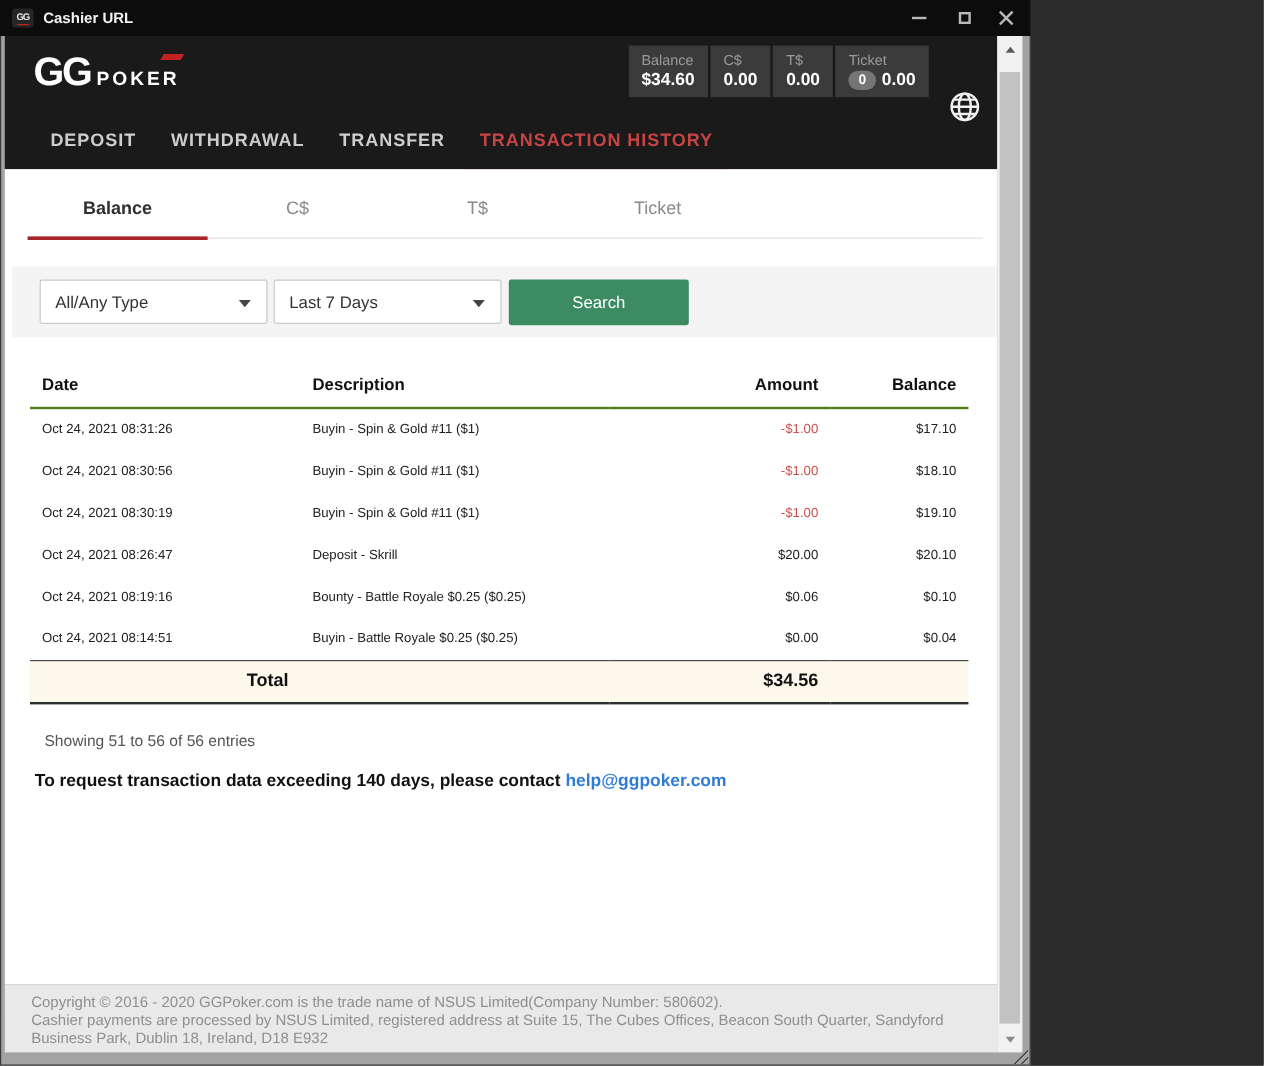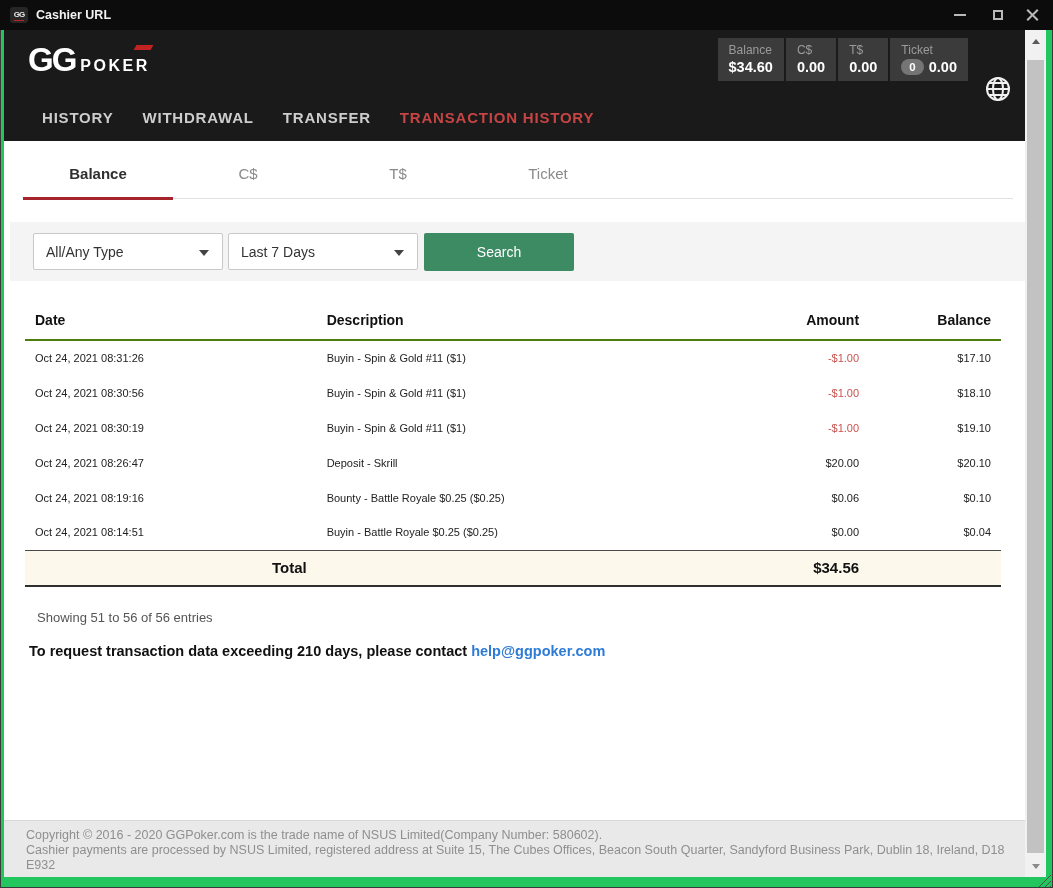--- a/index.html
+++ b/index.html
@@ -1,19 +1,19 @@
 <!DOCTYPE html>
 <html><head>
 <meta charset="utf-8">
 <style>
   * { margin:0; padding:0; box-sizing:border-box; }
   html,body { background:#2b2b2b; }
   body { font-family:"Liberation Sans", sans-serif; }
 
-  .window { position:relative; width:1053px; height:888px; background:#22c55e;
+  .window { position:relative; width:859px; height:888px; background:#a3a3a3;
             box-shadow: inset 0 0 0 1px #3a3a3a; overflow:hidden; }
 
   
   .titlebar { position:absolute; top:0; left:0; right:0; height:30px;
               display:flex; align-items:center; padding:0 10px; background:#0c0c0c; }
   .titlebar-icon { width:18px; height:16px; background:#262626; border-radius:3px;
                    display:flex; align-items:center; justify-content:center; margin-right:8px; }
   .titlebar-icon span { font-size:8px; font-weight:bold; color:#e8e8e8; letter-spacing:-1px;
                         border-bottom:1px solid #c32222; line-height:10px; }
   .titlebar-title { color:#f2f2f2; font-size:12.5px; font-weight:bold; }
@@ -191,21 +191,21 @@
         <svg class="globe" viewBox="0 0 28 28">
           <circle cx="14" cy="14" r="11" fill="none" stroke="#f0f0f0" stroke-width="2"></circle>
           <ellipse cx="14" cy="14" rx="5" ry="11" fill="none" stroke="#f0f0f0" stroke-width="2"></ellipse>
           <line x1="3" y1="14" x2="25" y2="14" stroke="#f0f0f0" stroke-width="2"></line>
           <line x1="5" y1="8" x2="23" y2="8" stroke="#f0f0f0" stroke-width="2"></line>
           <line x1="5" y1="20" x2="23" y2="20" stroke="#f0f0f0" stroke-width="2"></line>
         </svg>
 
         <div class="nav">
 
-            <span class="nav-item">HISTORY</span>
+            <span class="nav-item">DEPOSIT</span>
 
             <span class="nav-item">WITHDRAWAL</span>
 
             <span class="nav-item">TRANSFER</span>
 
             <span class="nav-item active">TRANSACTION HISTORY</span>
           </div>
       </div>
 
       <div class="white-body">
@@ -302,21 +302,21 @@
               </tr>
             </tfoot>
           </table>
         </div>
 
         <div class="pager">
           <span class="pager-summary">Showing 51 to 56 of 56 entries</span>
         </div>
 
         <div class="notice">
-          <span>To request transaction data exceeding 210 days, please contact </span><a href="#">help@ggpoker.com</a>
+          <span>To request transaction data exceeding 140 days, please contact </span><a href="#">help@ggpoker.com</a>
         </div>
       </div>
 
       <div class="footer">
         <p>Copyright © 2016 - 2020 GGPoker.com is the trade name of NSUS Limited(Company Number: 580602).</p>
         <p>Cashier payments are processed by NSUS Limited, registered address at Suite 15, The Cubes Offices, Beacon South Quarter, Sandyford Business Park, Dublin 18, Ireland, D18 E932</p>
       </div>
     </div>
 
     <div class="scrollbar">

